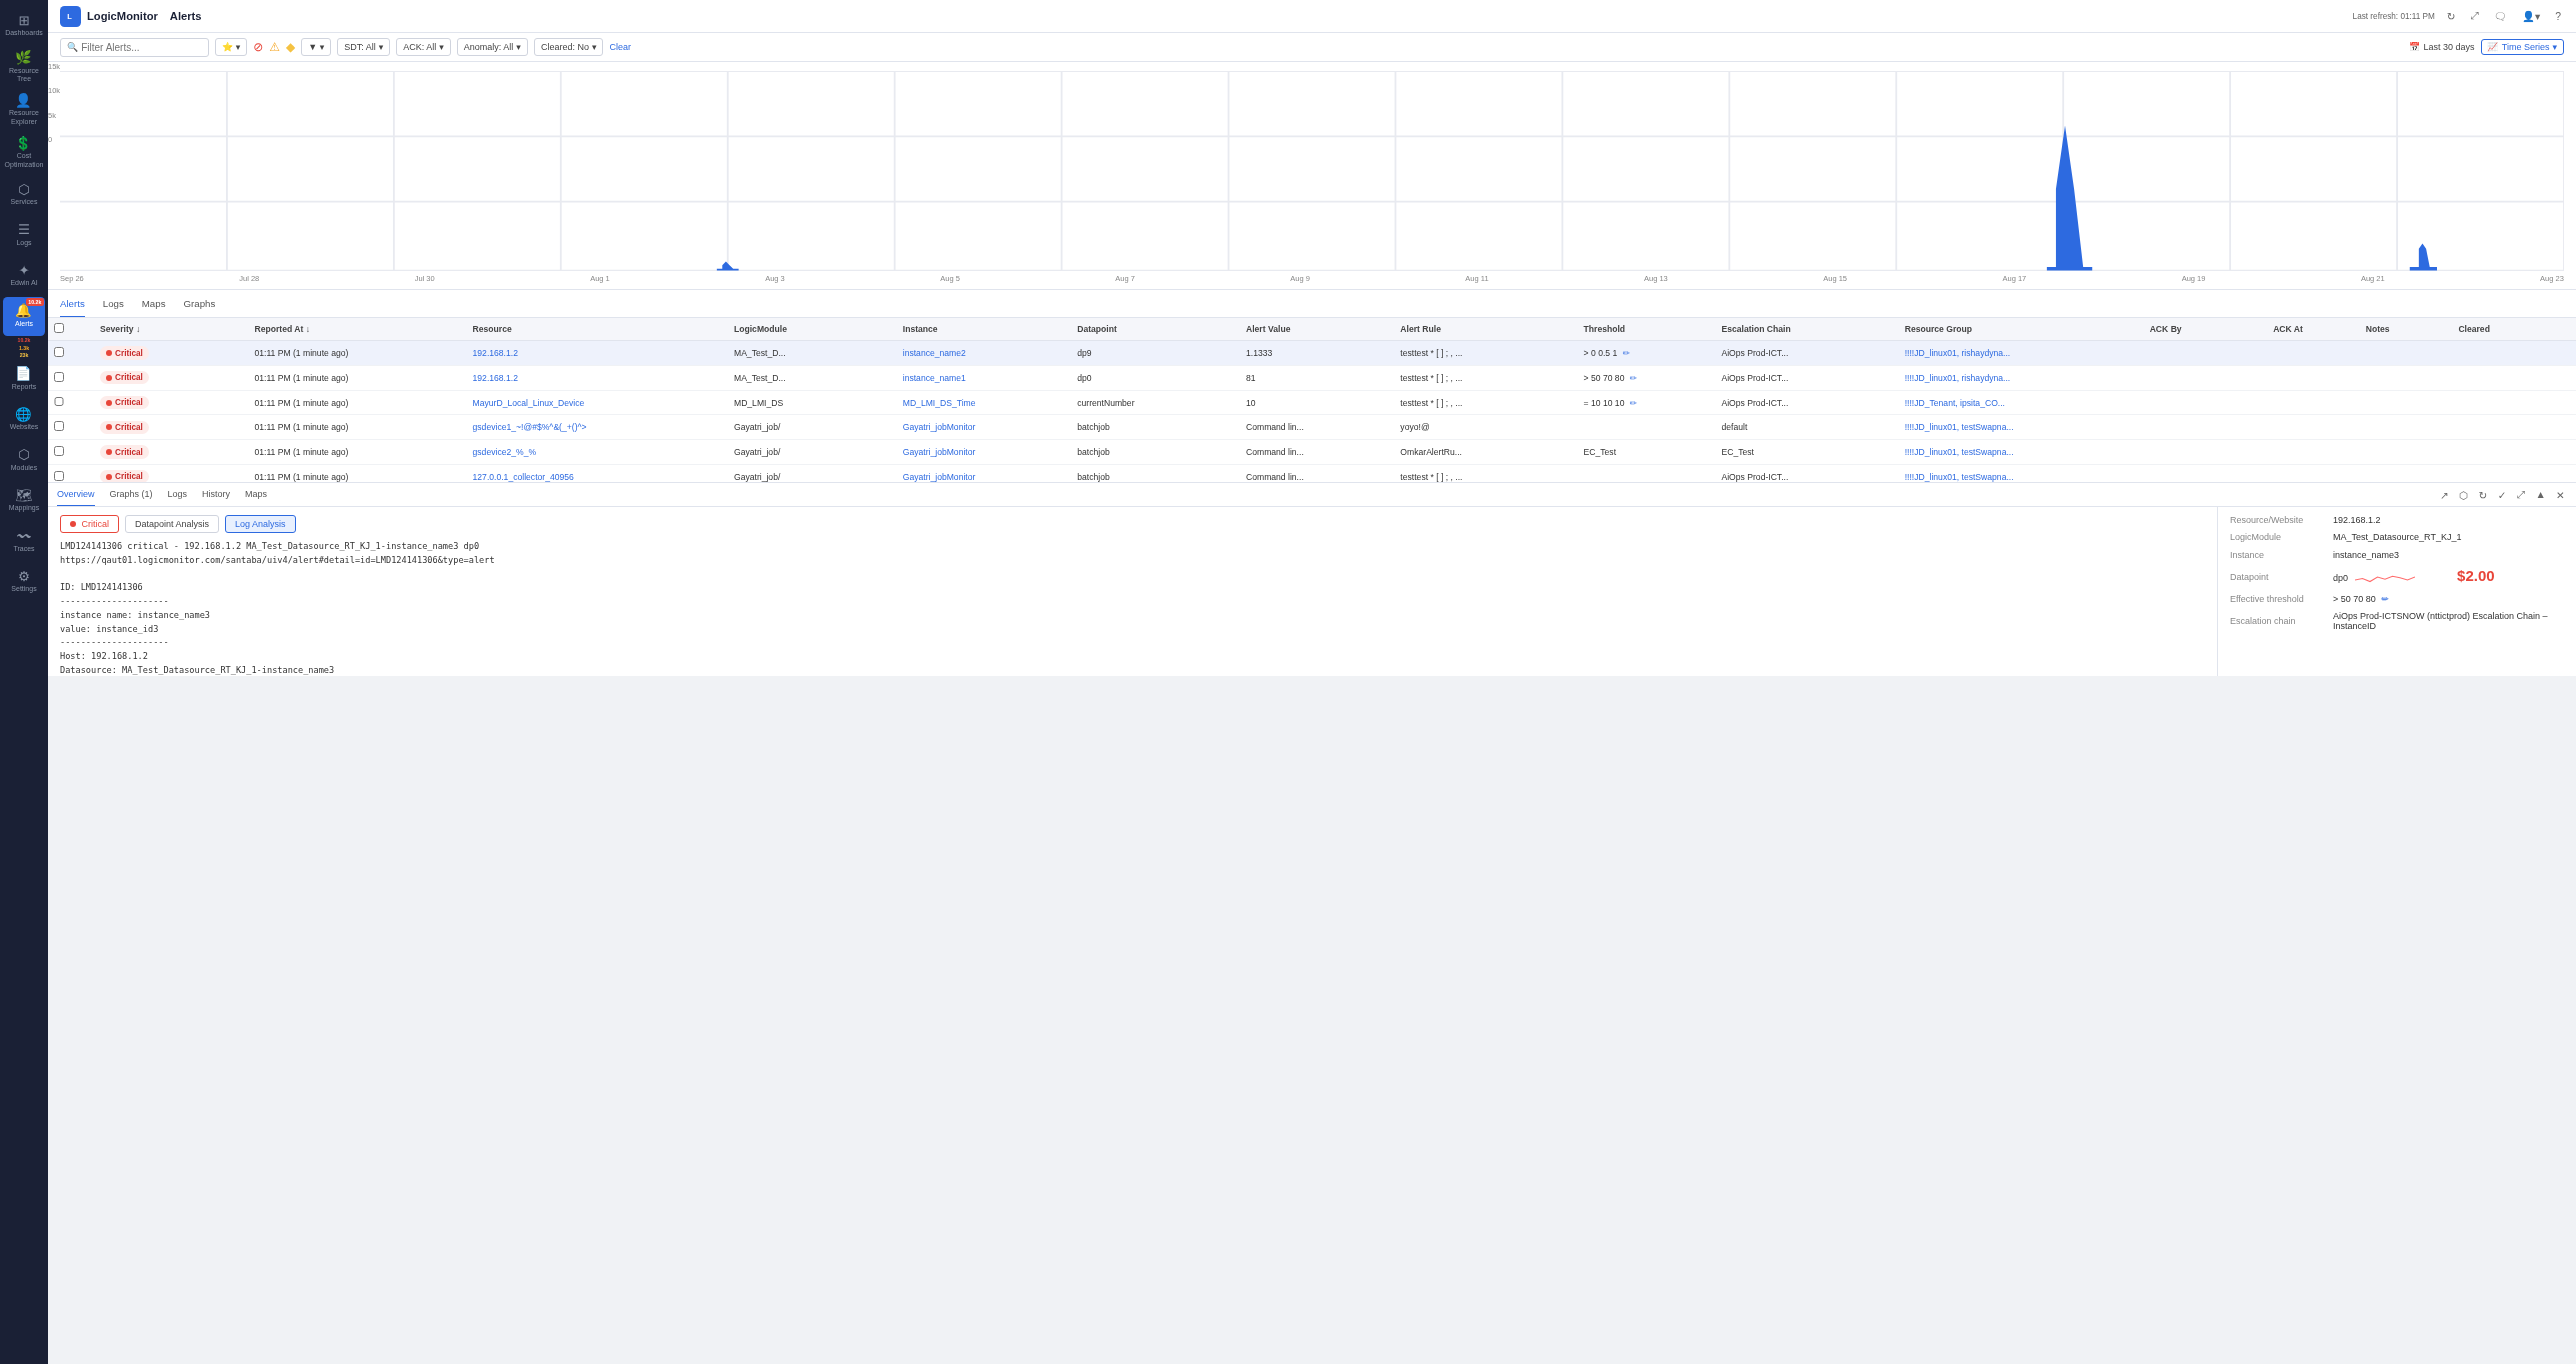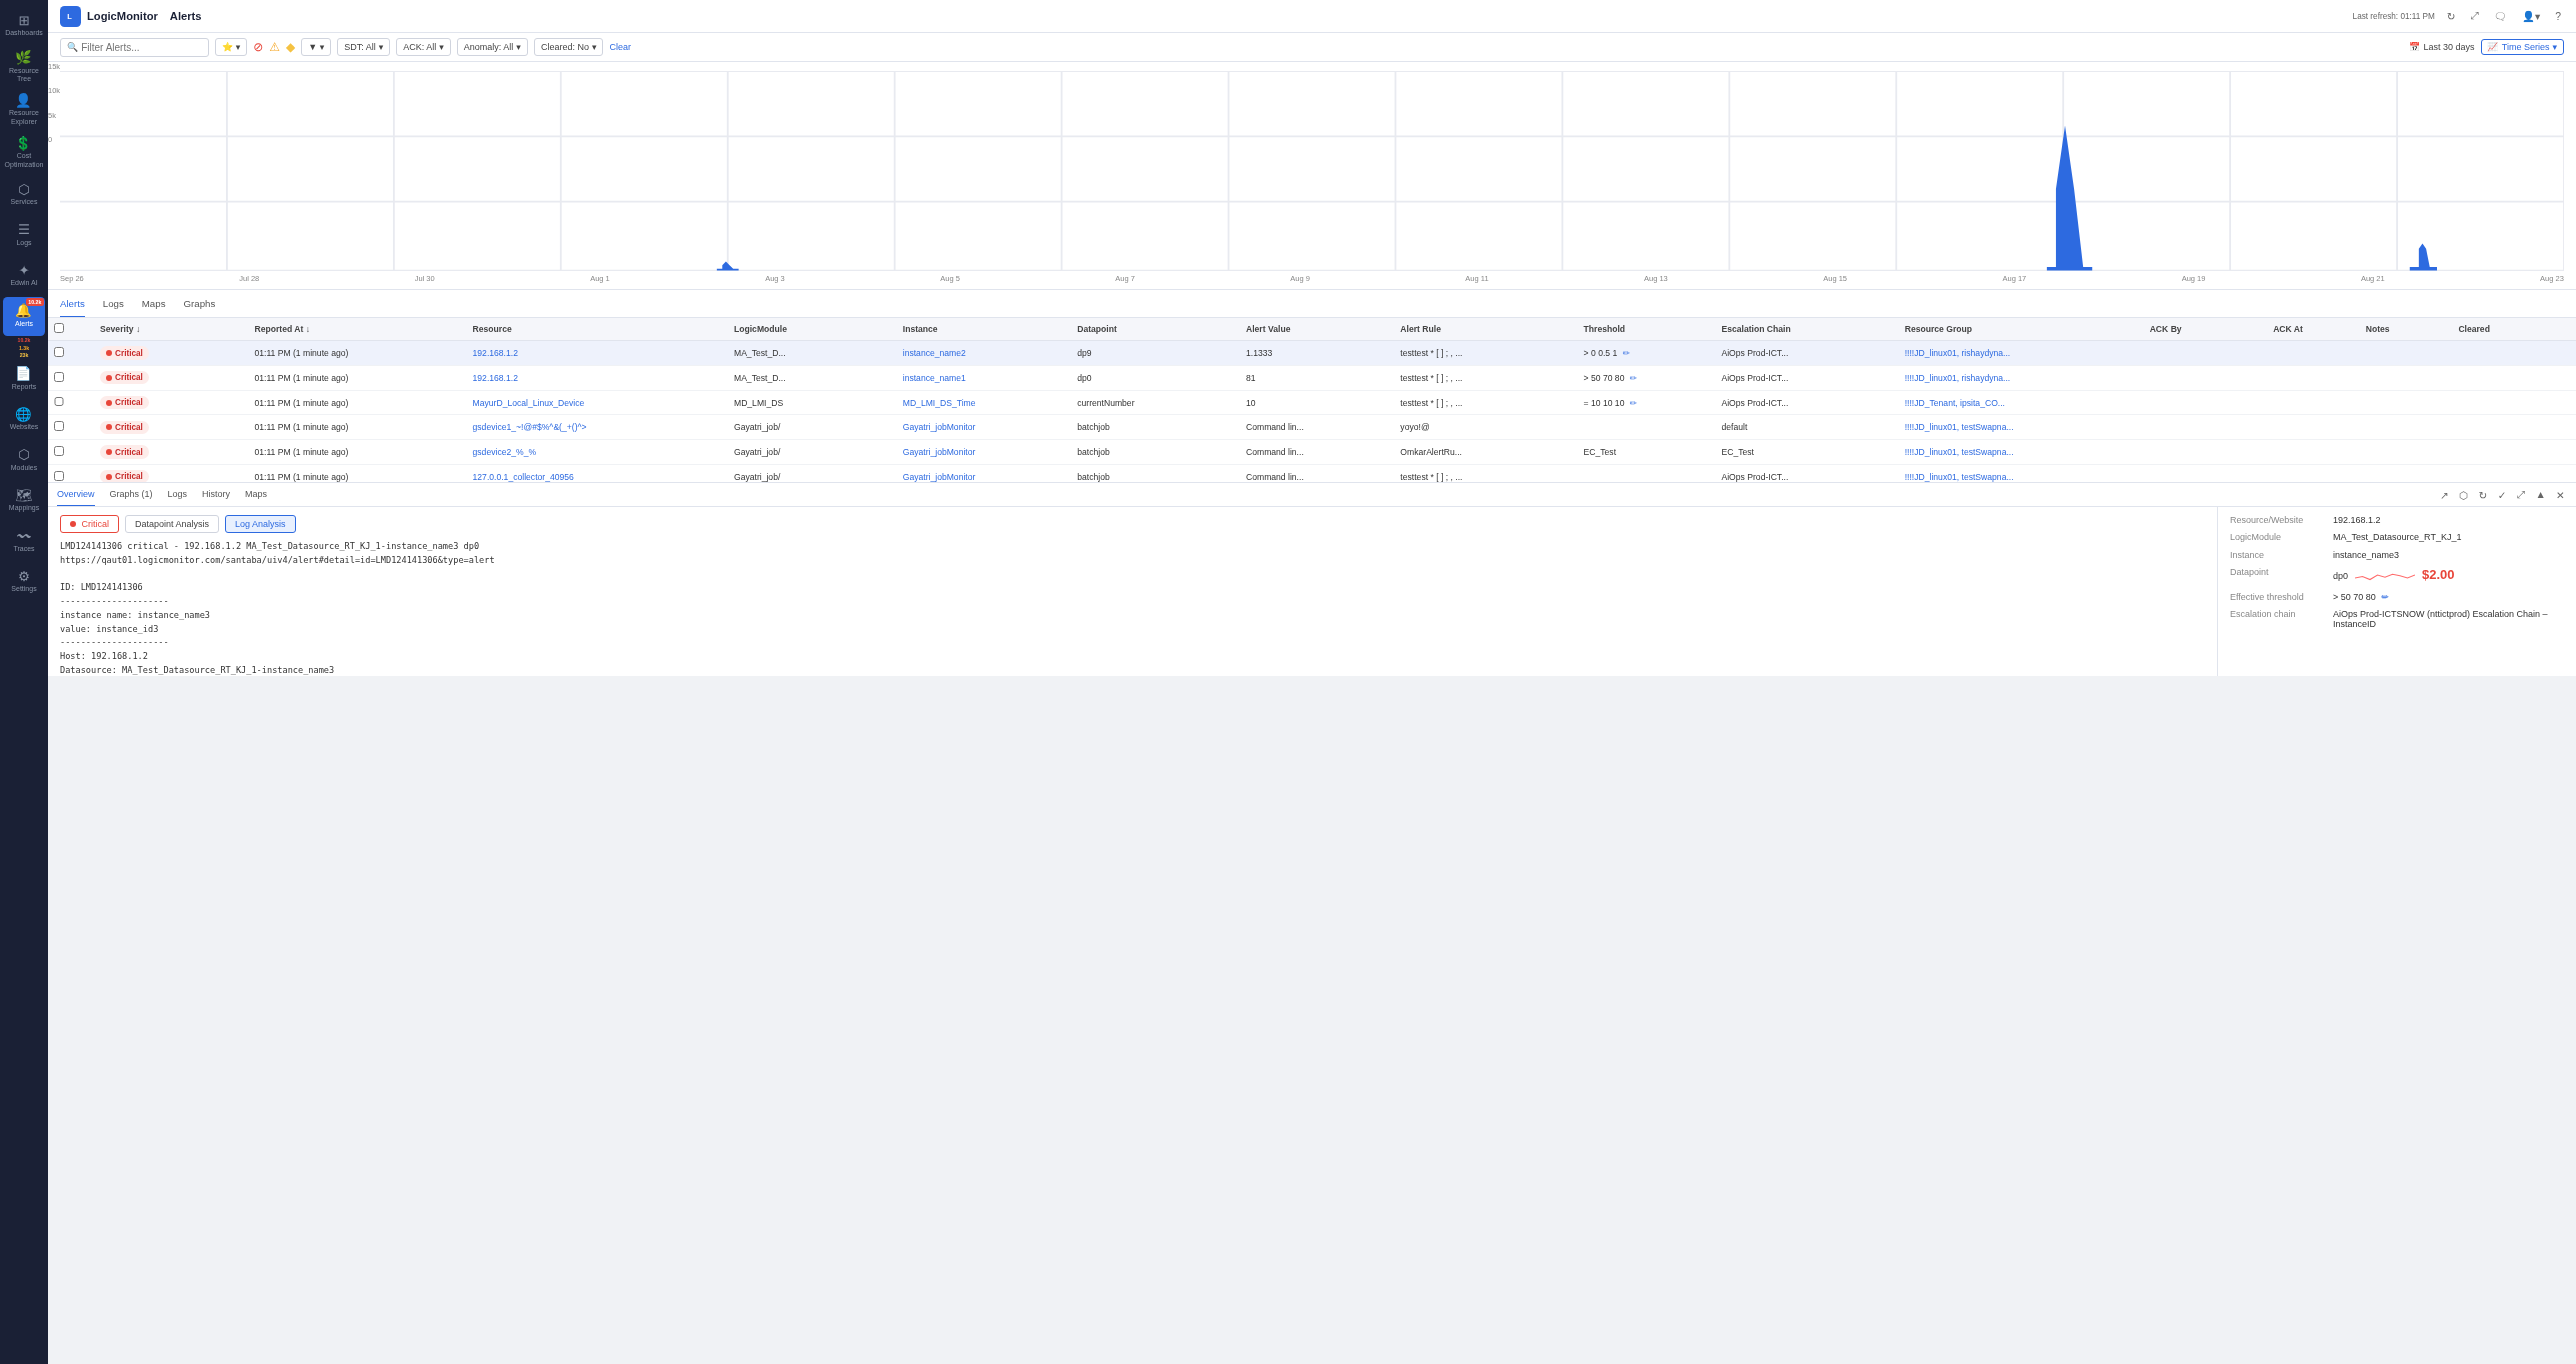--- a/index.html
+++ b/index.html
@@ -78,25 +78,25 @@
     .detail-body { display: flex; flex: 1; overflow: hidden; }
     .detail-left { flex: 1; padding: 7.5px 12px; overflow-y: auto; border-right: 0.7px solid #e0e4ed; }
     .detail-right { width: 358px; padding: 7.5px 12px; overflow-y: auto; flex-shrink: 0; }
     .detail-type-btns { display: flex; gap: 6px; margin-bottom: 7.5px; }
     .type-btn { border: 0.7px solid #d0d4de; border-radius: 3px; padding: 3px 9px; font-size: 9px; cursor: pointer; background: #fff; color: #444; }
     .type-btn.active { background: #e8f0fe; border-color: #2d6ae0; color: #2d6ae0; font-weight: 500; }
     .type-btn.outline-active { background: #fff; border-color: #e8463a; color: #e8463a; }
     .detail-timestamp { font-size: 8.2px; color: #888; text-align: right; margin-bottom: 3px; }
     .detail-link { color: #2d6ae0; font-size: 9px; text-decoration: none; cursor: pointer; }
     .detail-text { font-size: 8.6px; color: #333; line-height: 1.6; white-space: pre-wrap; font-family: monospace; }
-    .detail-field-row { display: flex; align-items: flex-start; gap: 6px; margin-bottom: 7.5px; font-size: 9px; }
+    .detail-field-row { display: flex; align-items: center; gap: 6px; margin-bottom: 7.5px; font-size: 9px; }
     .detail-field-label { color: #888; width: 97px; flex-shrink: 0; }
     .detail-field-value { color: #333; flex: 1; }
     .dp-chart { display: inline-block; width: 60px; height: 15px; vertical-align: middle; margin: 0 4.5px; }
-    .dp-value { color: #e8463a; font-weight: 600; font-size: 13px; }
+    .dp-value { color: #e8463a; font-weight: 600; font-size: 15px; margin-left: 35px; }
     .edit-icon { color: #2d6ae0; cursor: pointer; margin-left: 3px; }
 
     
     ::-webkit-scrollbar { width: 4.5px; height: 4.5px; }
     ::-webkit-scrollbar-track { background: #f0f2f5; }
     ::-webkit-scrollbar-thumb { background: #c0c4cc; border-radius: 2.2px; }
 
     .col-check { width: 22.4px; }
     .col-sev { width: 75px; }
     .col-reported { width: 104px; }

